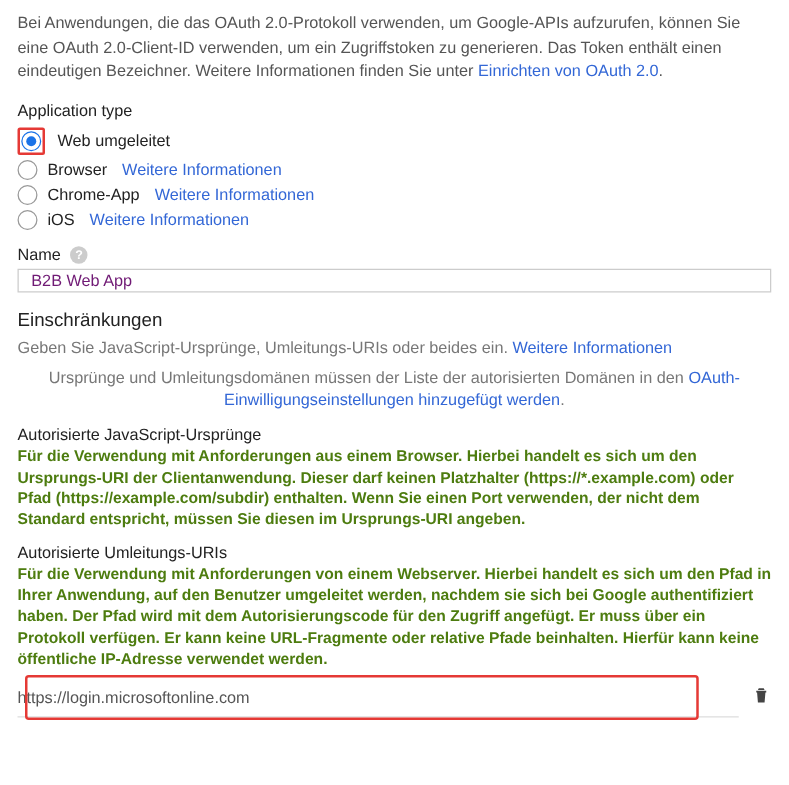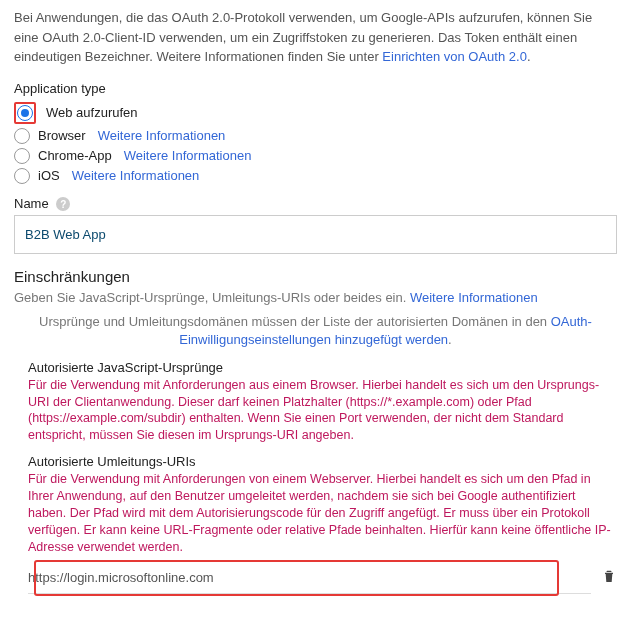--- a/index.html
+++ b/index.html
@@ -30,28 +30,28 @@
   }
   .radio-outer.selected { border-color: #1a73e8; }
   .radio-inner { width: 8px; height: 8px; border-radius: 50%; background: #1a73e8; }
   .highlight-box {
     border: 2px solid #e53935; border-radius: 2px; padding: 1px;
     display: inline-flex; margin-right: 2px;
   }
   .radio-label { color: #222; }
   .radio-link { color: #3367d6; cursor: pointer; margin-left: 4px; }
   .text-input {
-    width: 100%; border: 1px solid #ccc; padding: 11px 10px;
-    font-size: 13px; color: #0c4a6e; outline: none;
+    width: 100%; border: 1px solid #ccc; padding: 1px 10px;
+    font-size: 13px; color: #701a75; outline: none;
   }
   .h2 { color: #222; font-size: 15px; font-weight: normal; margin: 14px 0 4px 0; }
   .muted { color: #777; line-height: 1.4; }
-  .sub-block { margin-left: 14px; margin-top: 10px; }
+  .sub-block { margin-top: 10px; }
   .sub-label { color: #222; margin-bottom: 2px; }
-  .sub-desc { color: #be185d; font-size: 12.5px; line-height: 1.35; margin-bottom: 6px; }
+  .sub-desc { color: #4d7c0f; font-size: 12.5px; line-height: 1.35; margin-bottom: 6px; font-weight: bold; }
   .uri-list-outer { display: flex; flex-direction: column; gap: 6px; margin-bottom: 10px; }
   .uri-row-wrapper { display: flex; align-items: center; gap: 10px; }
   .uri-row {
     flex: 1; padding: 8px 0; border-bottom: 1px solid #ddd;
     color: #555; font-size: 13px; white-space: nowrap; overflow: hidden;
   }
   .trash-icon { cursor: pointer; flex-shrink: 0; }
   .list-wrap { position: relative; }
   .list-outline {
     position: absolute; border: 2px solid #e53935; border-radius: 3px;
@@ -69,21 +69,21 @@
 </div>
 
 <div class="section-label">Application type</div>
 <div class="radio-group" id="radio-group">
     <div class="radio-row">
       <span class="highlight-box">
         <span class="radio-outer selected">
           <span class="radio-inner"></span>
         </span>
       </span>
-      <span class="radio-label">Web aufzurufen</span>
+      <span class="radio-label">Web umgeleitet</span>
     </div>
     <div class="radio-row">
       <span class="radio-outer"></span>
       <span class="radio-label">Browser</span>
       <a class="radio-link">Weitere Informationen</a>
     </div>
     <div class="radio-row">
       <span class="radio-outer"></span>
       <span class="radio-label">Chrome-App</span>
       <a class="radio-link">Weitere Informationen</a>

